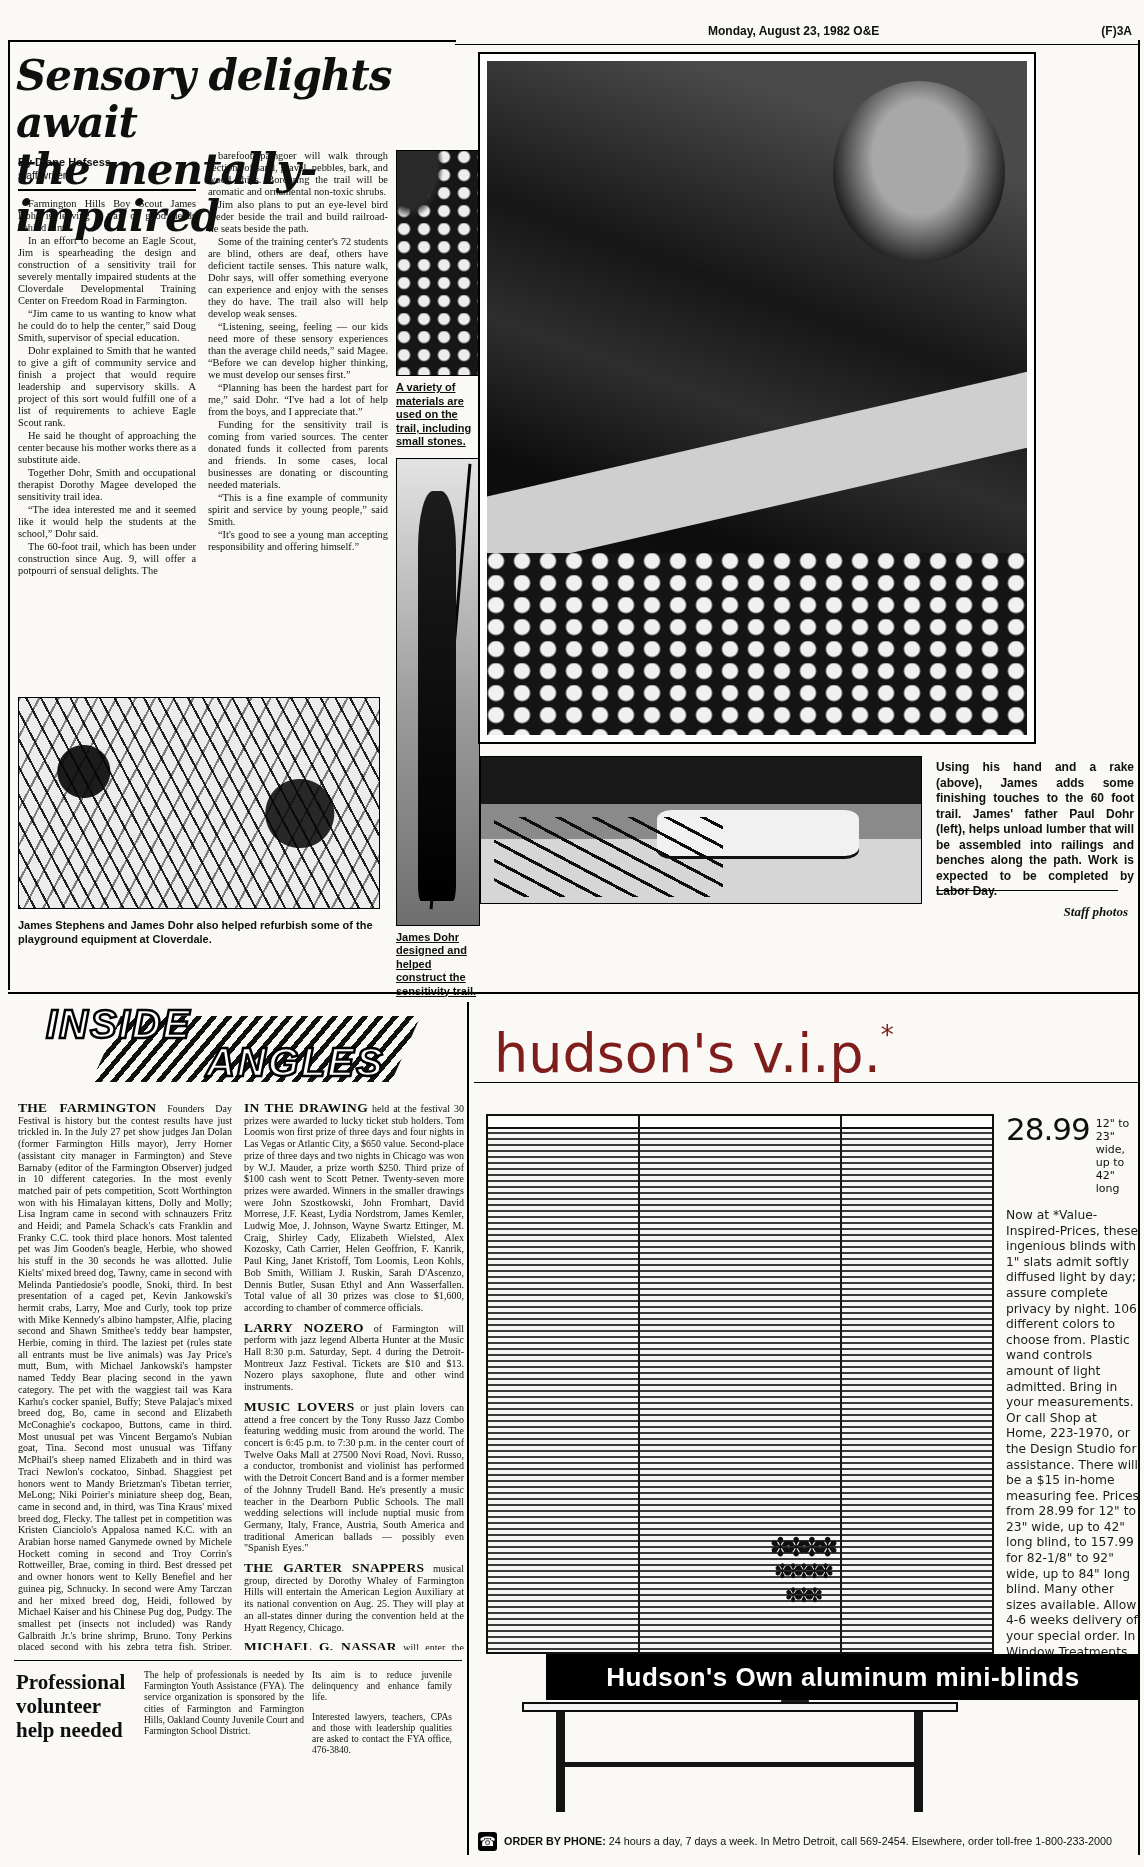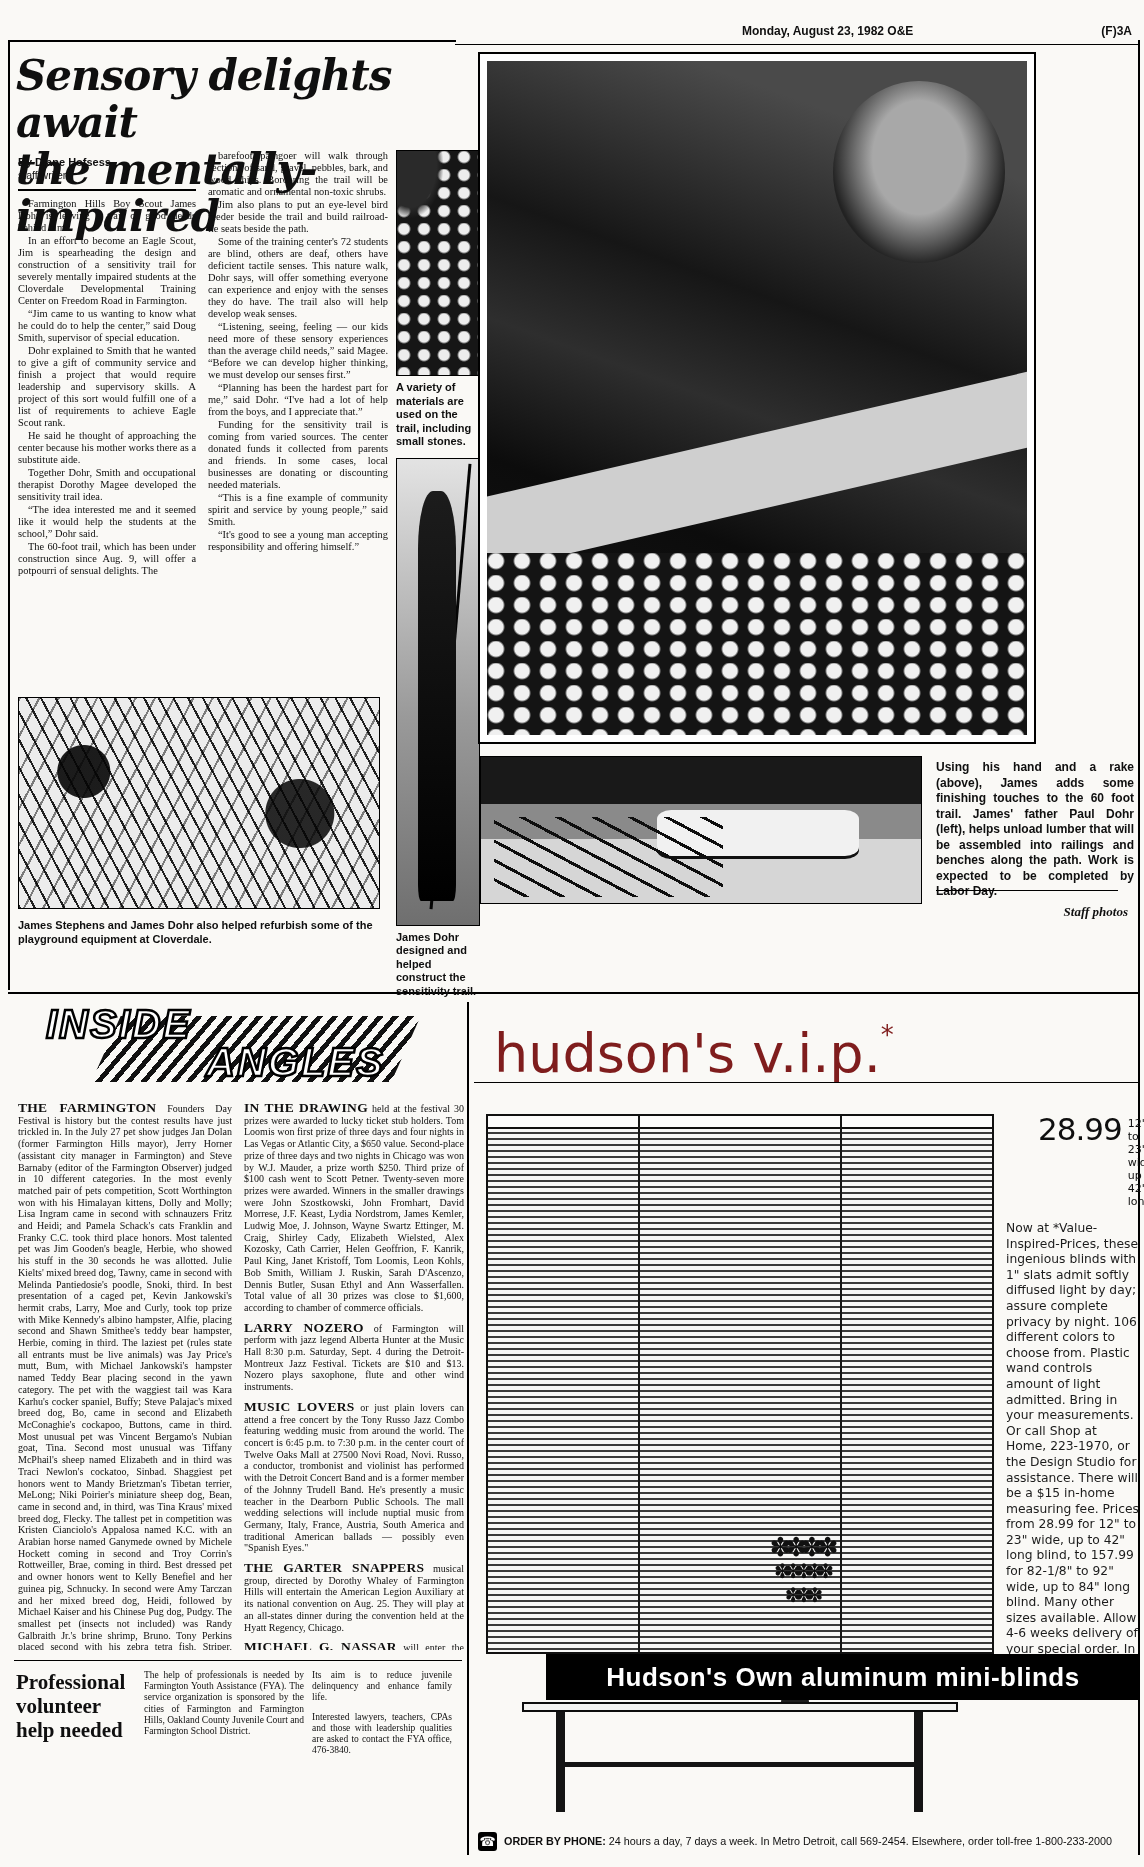--- a/index.html
+++ b/index.html
@@ -1,36 +1,36 @@
 <!DOCTYPE html>
 <html><head>
 <meta charset="utf-8">
 <style>
   * { margin:0; padding:0; box-sizing:border-box; }
   body { background:#d9d7d2; font-family:"Liberation Serif", serif; }
   .page { position:relative; width:1144px; height:1867px; margin:0 auto; background:#faf9f6; color:#0f0f0f; overflow:hidden; }
 
   
-  .mast-date { position:absolute; top:24px; left:742px; font:bold 12px/14px "Liberation Sans", sans-serif; }
+  .mast-date { position:absolute; top:24px; left:708px; font:bold 12px/14px "Liberation Sans", sans-serif; }
   .mast-page { position:absolute; top:24px; right:12px; font:bold 12px/14px "Liberation Sans", sans-serif; }
   .rule { position:absolute; background:#000; }
 
   
   .article { position:absolute; left:14px; top:52px; width:458px; height:940px; }
   .headline { position:absolute; top:0; left:2px; width:454px;
     font:italic bold 42px/47px "DejaVu Serif", serif; letter-spacing:-1px; }
   .col1 { position:absolute; left:4px; top:104px; width:178px; height:572px; overflow:hidden; }
   .col2 { position:absolute; left:194px; top:98px; width:180px; height:546px; overflow:hidden; }
   .byline-block { border-bottom:2px solid #000; padding-bottom:8px; margin-bottom:7px; }
   .byline { font:bold 11px/13px "Liberation Sans", sans-serif; }
   .byline-role { font:10.5px/12px "Liberation Sans", sans-serif; }
   .para { font:10.4px/12px "Liberation Serif", serif; text-align:justify; text-indent:10px; margin-bottom:1px; }
 
   .photo { border:1px solid #000; overflow:hidden; position:relative; background:#cfcfcf; }
-  .rail { position:absolute; left:382px; top:98px; width:86px; }
+  .rail { position:absolute; left:382px; top:98px; width:86px;text-decoration:underline; }
   .ph-hand { width:84px; height:226px;
     background:radial-gradient(circle at 7px 6px, #ededed 5px, #161616 7px); background-size:20px 18px; }
   .hand-blob { position:absolute; top:-8px; left:-10px; width:70%; height:34%;
     background:radial-gradient(ellipse at 40% 30%, #2a2a2a 0 55%, rgba(0,0,0,0) 70%); }
   .cap { font:bold 11px/13.5px "Liberation Sans", sans-serif; text-align:left; margin-top:5px; }
   .ph-man { width:84px; height:468px; margin-top:9px;
     background:linear-gradient(#e3e3e3, #9a9a9a 55%, #6f6f6f); }
   .man-fig { position:absolute; left:26%; top:7%; width:46%; height:88%;
     background:linear-gradient(#1c1c1c,#000); border-radius:40% 40% 8% 8% / 14% 14% 4% 4%; }
   .man-pole { position:absolute; left:64%; top:1%; width:3px; height:96%; background:#050505; transform:rotate(5deg); }
@@ -99,21 +99,21 @@
     font:26px/22px "DejaVu Sans", sans-serif; letter-spacing:-6px; color:#101010; }
   .bouquet .row2 { font-size:20px; }
   .vase { position:absolute; top:552px; left:295px; width:28px; height:36px; background:#1d1d1d;
     clip-path:polygon(15% 0, 85% 0, 100% 100%, 0 100%); }
   .tabletop { position:absolute; top:588px; left:36px; width:436px; height:10px; background:#f4f4f2; border:2px solid #0d0d0d; }
   .leg { position:absolute; top:598px; width:9px; height:100px; background:#141414; }
   .brace { position:absolute; top:648px; left:78px; width:352px; height:5px; background:#141414; }
   .banner { position:absolute; left:72px; top:652px; width:594px; height:46px; background:#000; color:#fff;
     font:bold 26px/46px "Liberation Sans", sans-serif; text-align:center; letter-spacing:.5px; z-index:3; }
   .price-block { position:absolute; left:532px; top:112px; width:134px; }
-  .price-row { display:flex; gap:6px; align-items:flex-start;margin-left:32px; }
+  .price-row { display:flex; gap:6px; align-items:flex-start; }
   .price { font:400 31px/30px "DejaVu Sans", sans-serif; letter-spacing:-1px; }
   .size-note { font:11px/13px "DejaVu Sans", sans-serif; padding-top:3px; }
   .ad-body { margin-top:13px; font:12.3px/15.6px "DejaVu Sans", sans-serif; color:#1c1c1c; }
   .order { position:absolute; left:4px; top:830px; width:660px; display:flex; align-items:center; gap:7px;
     font:10.8px/13px "Liberation Sans", sans-serif; }
   .phone-icon { width:19px; height:19px; background:#000; color:#fff; border-radius:3px;
     font-size:13px; line-height:19px; text-align:center; flex:none; }
   .order b { font-weight:bold; }
 </style>
 </head>

